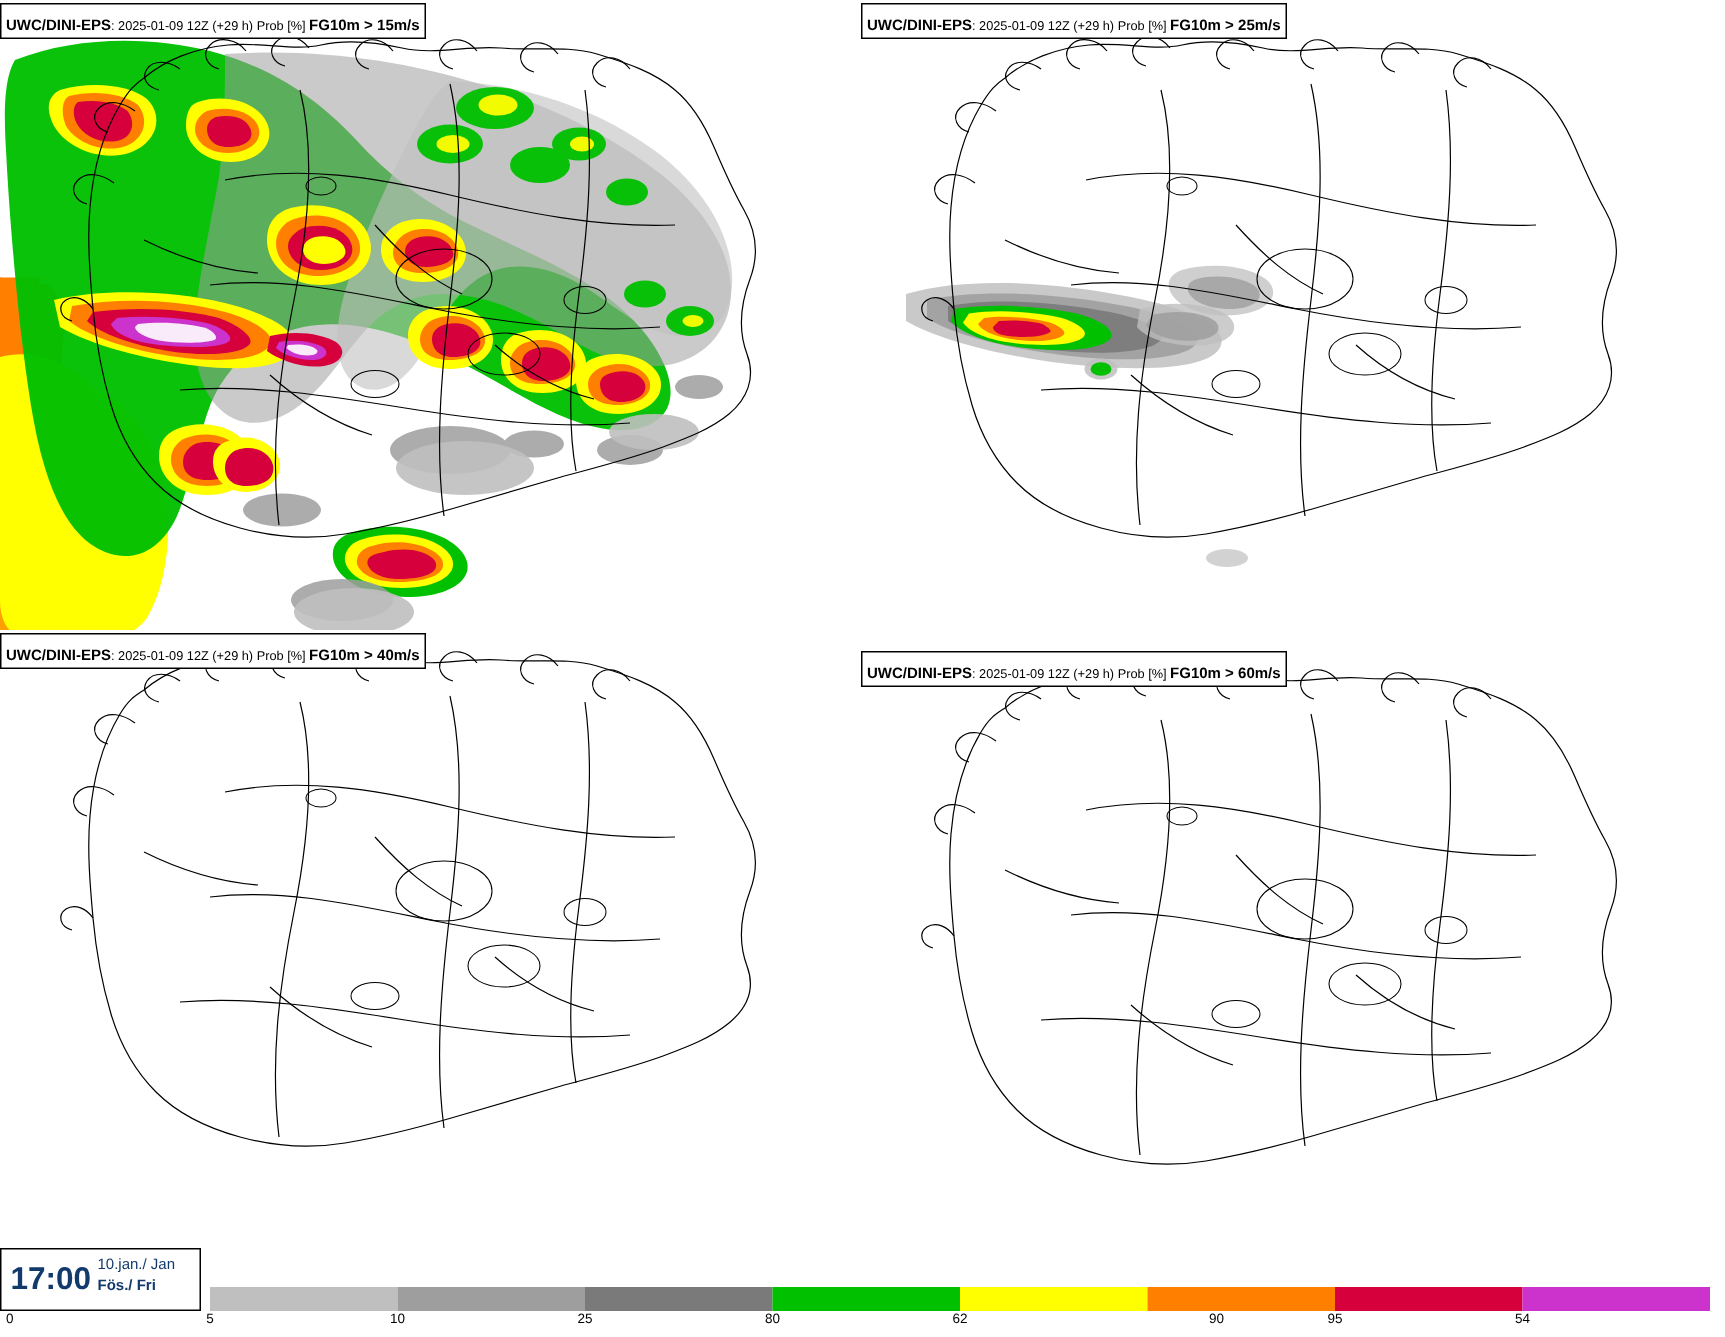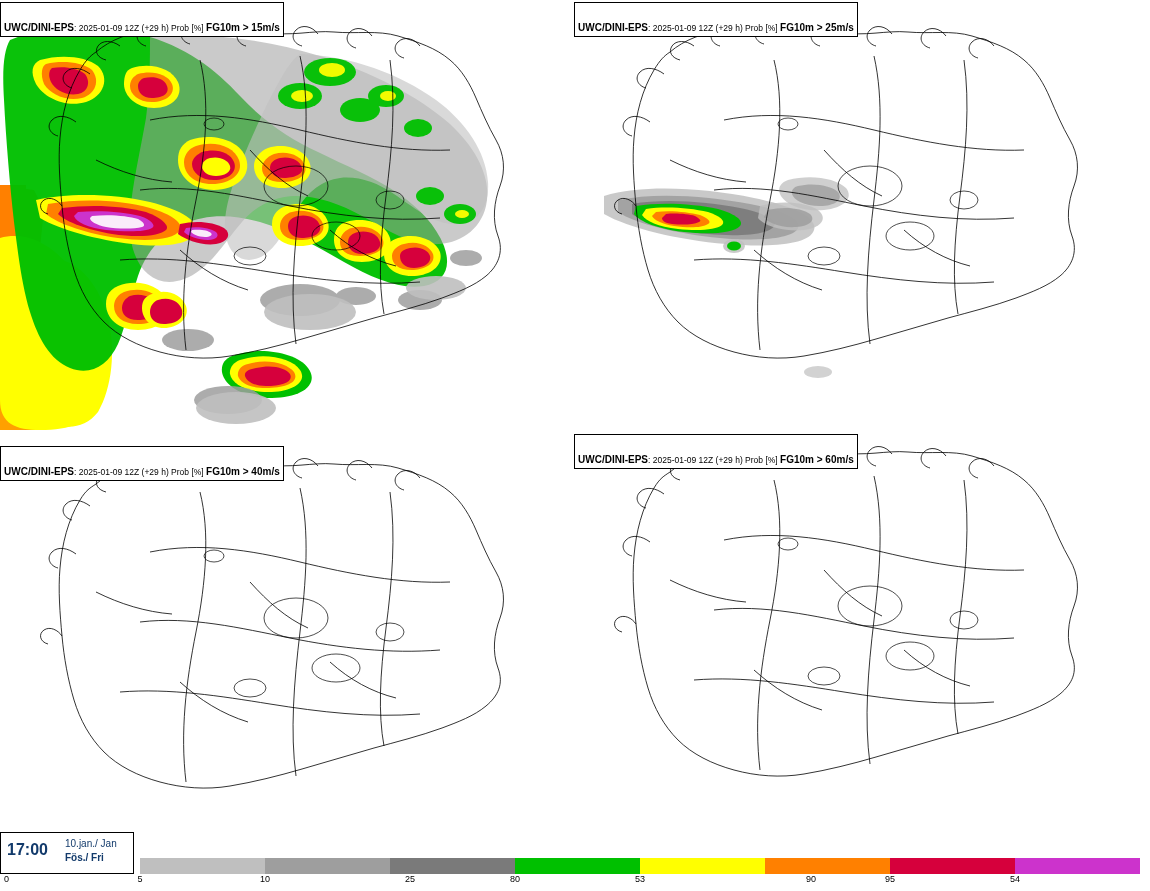--- a/index.html
+++ b/index.html
@@ -3,42 +3,42 @@
 <meta charset="utf-8">
 <style>
   html,body{margin:0;padding:0;background:#ffffff;}
   body{width:1150px;height:891px;font-family:"Liberation Sans",sans-serif;overflow:hidden;}
   .wrap{position:relative;width:1150px;height:891px;}
 
   
   .panel{position:absolute;background:#ffffff;overflow:hidden;}
   .p0{left:0;top:0;width:572px;height:430px;}
   .p1{left:574px;top:0;width:576px;height:430px;}
-  .p2{left:0;top:444px;width:572px;height:398px;}
+  .p2{left:0;top:420px;width:572px;height:398px;}
   .p3{left:574px;top:432px;width:576px;height:398px;}
 
   .vsep{position:absolute;left:572px;top:0;width:2px;height:830px;background:#ffffff;}
   .hsep{position:absolute;left:0;top:430px;width:1150px;height:2px;background:#ffffff;}
 
   
   .ptitle{position:absolute;top:2px;background:#ffffff;border:1px solid #000;
-          padding:19px 3px 2px 3px;font-size:10px;line-height:11px;white-space:nowrap;z-index:40;}
+          padding:9px 3px 2px 3px;font-size:10px;line-height:11px;white-space:nowrap;z-index:40;}
   .p0 .ptitle,.p2 .ptitle{left:0;}
   .p1 .ptitle,.p3 .ptitle{left:0;}
   .ptitle .model{font-weight:bold;font-size:10px;}
   .ptitle .run{font-size:8.5px;}
   .ptitle .param{font-weight:bold;font-size:10px;}
 
   
   .mapsvg{position:absolute;left:0;top:0;width:100%;height:100%;}
 
   
   .bottom{position:absolute;left:0;top:830px;width:1150px;height:61px;background:#ffffff;}
   .timebox{position:absolute;left:0;top:2px;width:132px;height:40px;border:1px solid #000;background:#fff;}
-  .tb-time{position:absolute;left:6px;top:8px;font-size:16px;font-weight:bold;color:#123a6b;}
+  .tb-time{position:absolute;left:6px;top:8px;font-size:21px;font-weight:bold;color:#123a6b;}
   .tb-d1{position:absolute;left:64px;top:5px;font-size:10px;font-weight:normal;color:#123a6b;}
   .tb-d2{position:absolute;left:64px;top:19px;font-size:10px;font-weight:bold;color:#123a6b;}
 
   .cbar{position:absolute;left:140px;top:858px;width:1000px;height:16px;display:flex;}
   .cbar div{height:16px;flex:1 1 0;}
   .cticks{position:absolute;left:0;top:874px;width:1150px;height:14px;}
   .ctick{position:absolute;font-size:9px;color:#000;transform:translateX(-50%);}
   .ctick0{left:4px;transform:none;}
 </style>
 </head>
@@ -405,21 +405,21 @@
       <div style="background: rgb(0, 192, 0);"></div>
       <div style="background: rgb(255, 255, 0);"></div>
       <div style="background: rgb(255, 128, 0);"></div>
       <div style="background: rgb(214, 0, 60);"></div>
       <div style="background: rgb(204, 51, 204);"></div>
     </div>
   <div class="cticks" id="cticks">
       <span class="ctick ctick0">0</span>
       <span class="ctick" style="left: 140px;">5</span>
       <span class="ctick" style="left: 265px;">10</span>
-      <span class="ctick" style="left: 390px; margin-left: 20px;">25</span>
+      <span class="ctick" style="left: 390px;">25</span>
       <span class="ctick" style="left: 515px;">80</span>
-      <span class="ctick" style="left: 640px;">53</span>
+      <span class="ctick" style="left: 640px;">62</span>
       <span class="ctick" style="left: 765px; margin-left: 46px;">90</span>
       <span class="ctick" style="left: 890px;">95</span>
       <span class="ctick" style="left: 1015px;">54</span>
     </div>
 
 </div>
 
 </body></html>

